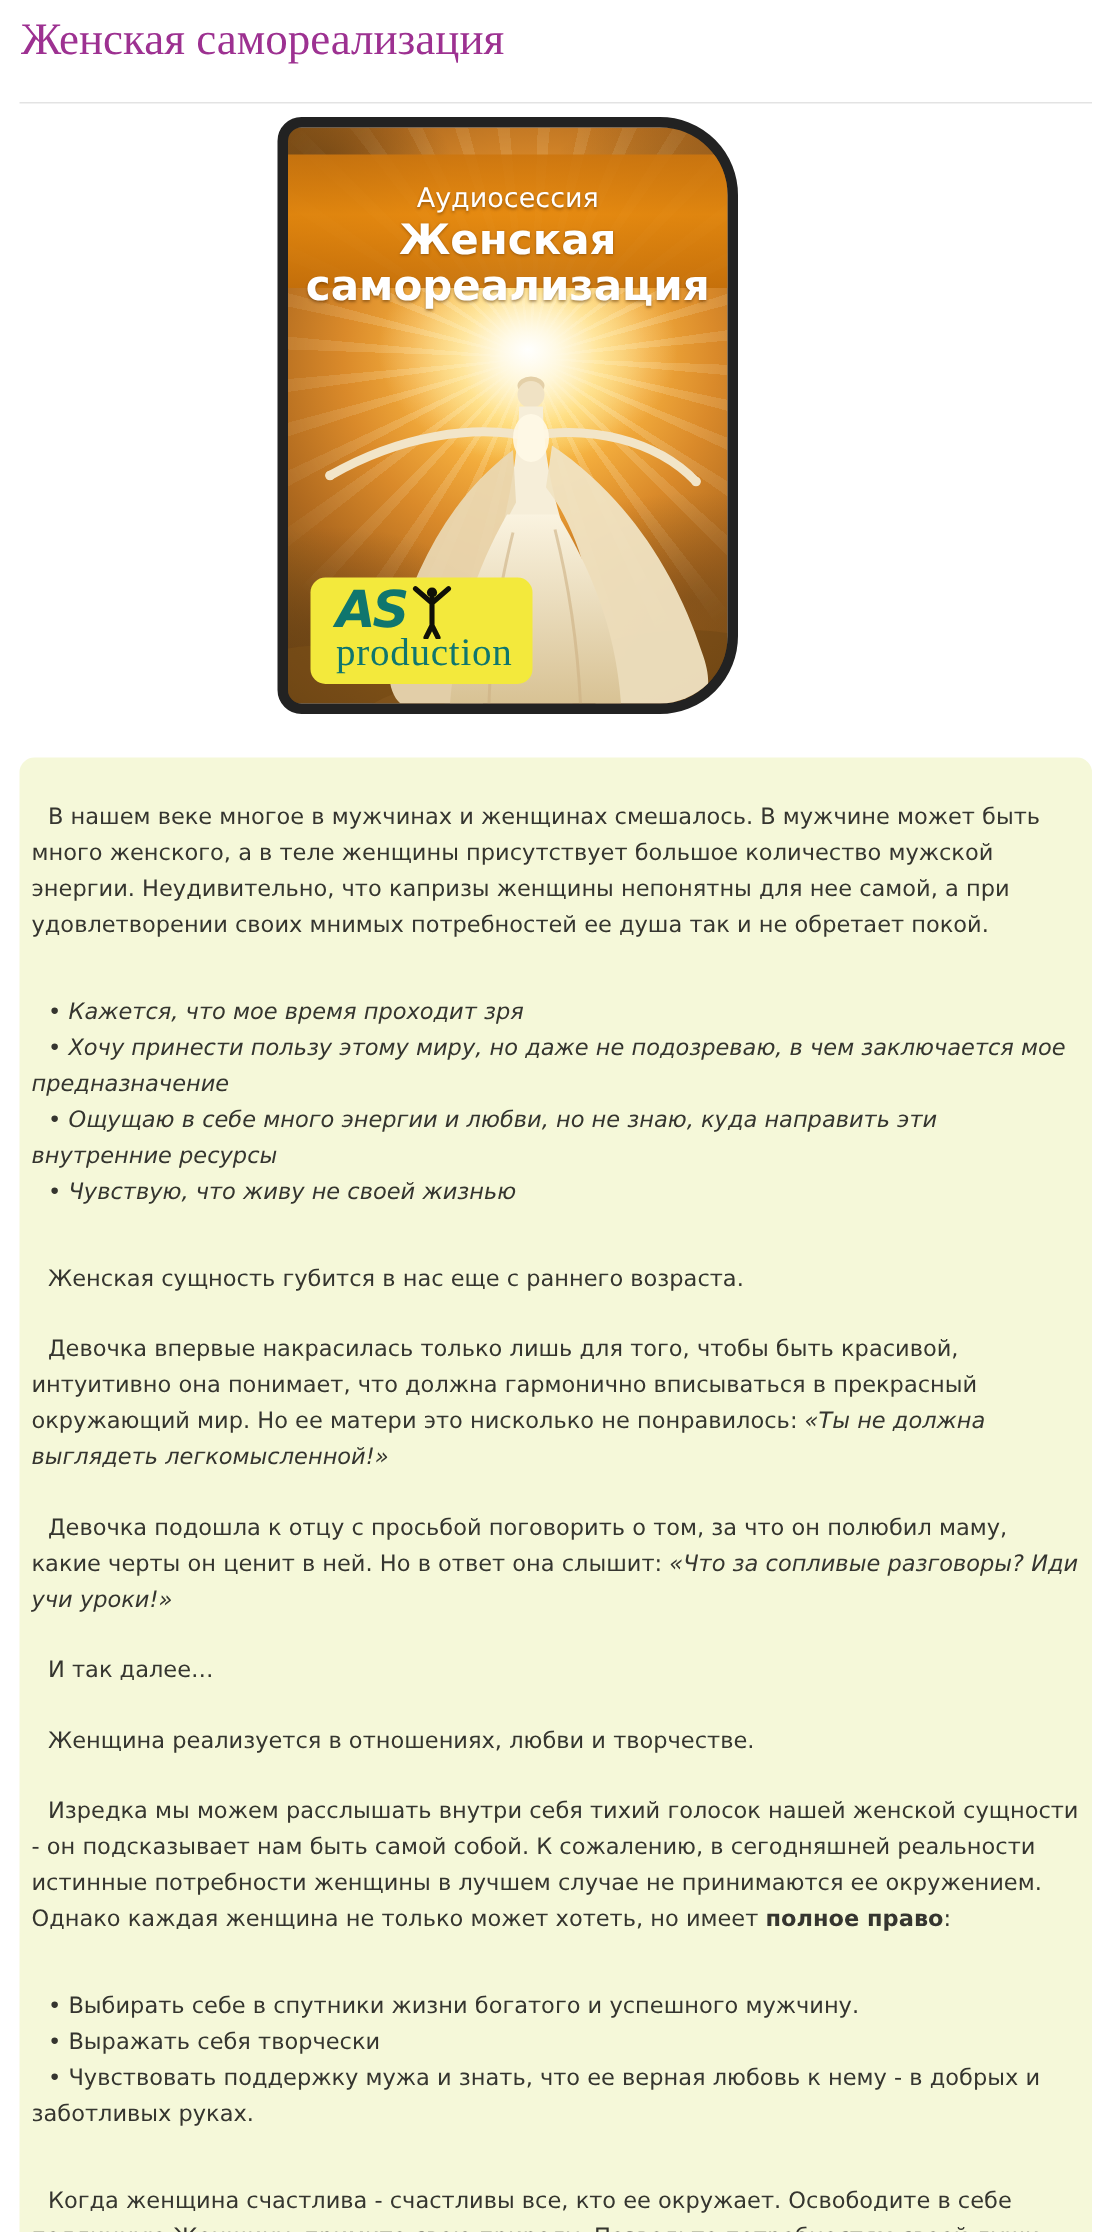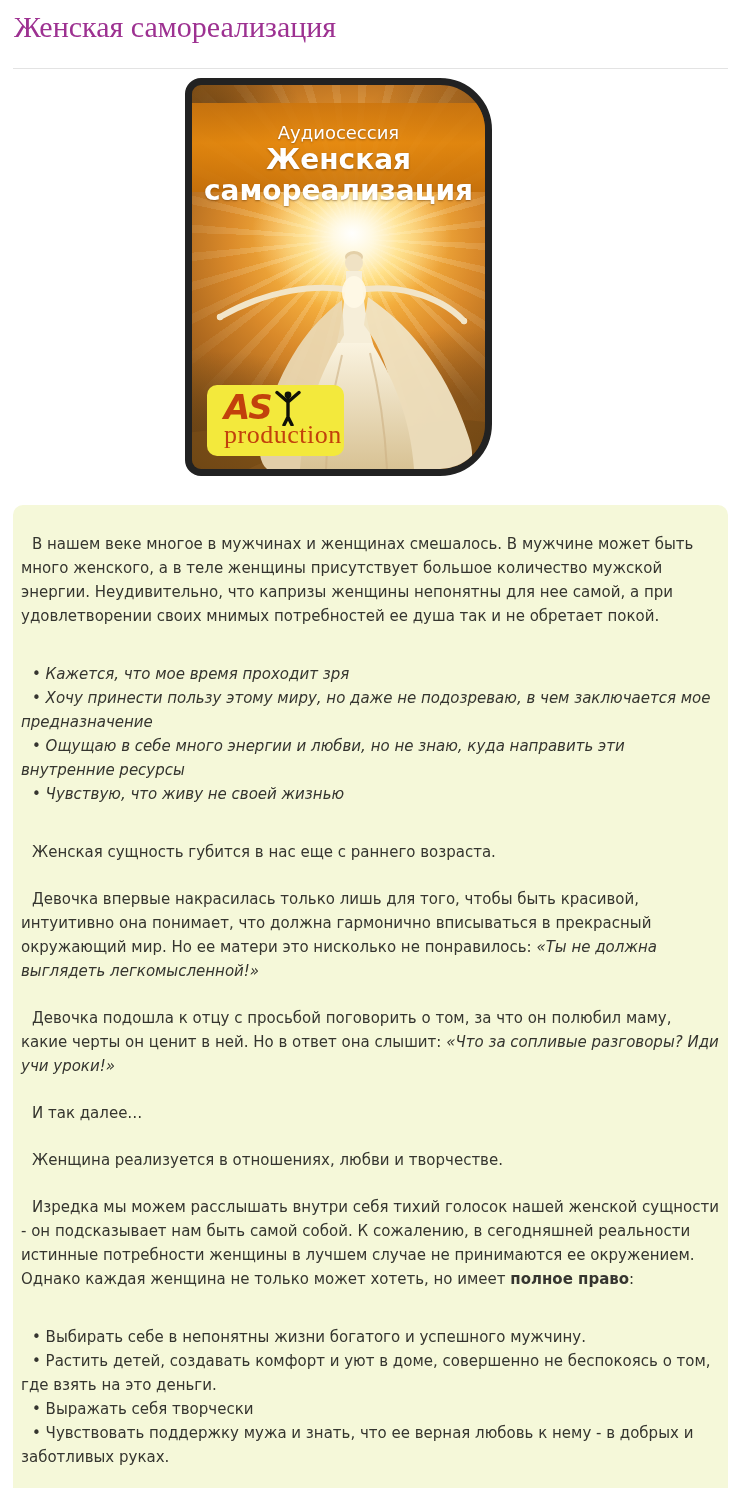--- a/index.html
+++ b/index.html
@@ -59,23 +59,23 @@
     text-shadow: 0 1px 2px rgba(70,35,0,0.45);
   }
   .banner-title {
     margin: 1px 6px 0 6px;
     font-size: 28px; font-weight: bold; line-height: 31px;
     text-shadow: 0 1px 2px rgba(70,35,0,0.45);
   }
 
   .badge {
     position: absolute; left: 15px; bottom: 13px;
-    width: 137px; height: 71px;
+    width: 148px; height: 71px;
     background: #f3e93c; border-radius: 10px;
-    color: #c2410c;
+    color: #0f766e;
     padding: 3px 4px 0 17px; box-sizing: border-box;
   }
   .badge-row { display: flex; align-items: flex-start; height: 38px; }
   .badge-as {
     font-style: italic; font-weight: 800;
     font-size: 34px; line-height: 38px; letter-spacing: -2px;
   }
   .badge-person { margin: 2px 0 0 2px; }
   .badge-prod {
     font-family: "Liberation Serif", "DejaVu Serif", serif;
@@ -165,20 +165,19 @@
         <div class="li">• Ощущаю в себе много энергии и любви, но не знаю, куда направить эти внутренние ресурсы</div>
         <div class="li">• Чувствую, что живу не своей жизнью</div>
       </div>
       <p><span>Женская сущность губится в нас еще с раннего возраста.</span></p>
       <p><span>Девочка впервые накрасилась только лишь для того, чтобы быть красивой, интуитивно она понимает, что должна гармонично вписываться в прекрасный окружающий мир. Но ее матери это нисколько не понравилось: </span><span class="it">«Ты не должна выглядеть легкомысленной!»</span></p>
       <p><span>Девочка подошла к отцу с просьбой поговорить о том, за что он полюбил маму, какие черты он ценит в ней. Но в ответ она слышит: </span><span class="it">«Что за сопливые разговоры? Иди учи уроки!»</span></p>
       <p><span>И так далее…</span></p>
       <p><span>Женщина реализуется в отношениях, любви и творчестве.</span></p>
       <p><span>Изредка мы можем расслышать внутри себя тихий голосок нашей женской сущности - он подсказывает нам быть самой собой. К сожалению, в сегодняшней реальности истинные потребности женщины в лучшем случае не принимаются ее окружением. Однако каждая женщина не только может хотеть, но имеет </span><span class="b">полное право</span><span>:</span></p>
       <div class="list">
-        <div class="li">• Выбирать себе в непонятны жизни богатого и успешного мужчину.</div>
-        <div class="li">• Растить детей, создавать комфорт и уют в доме, совершенно не беспокоясь о том, где взять на это деньги.</div>
+        <div class="li">• Выбирать себе в спутники жизни богатого и успешного мужчину.</div>
         <div class="li">• Выражать себя творчески</div>
         <div class="li">• Чувствовать поддержку мужа и знать, что ее верная любовь к нему - в добрых и заботливых руках.</div>
       </div>
       <p><span>Когда женщина счастлива - счастливы все, кто ее окружает. Освободите в себе подлинную Женщину, примите свою природу. Позвольте потребностям своей души направить вас к подлинным целям и счастливым отношениям.</span></p>
     </div>
 </div>
 
 </body></html>

